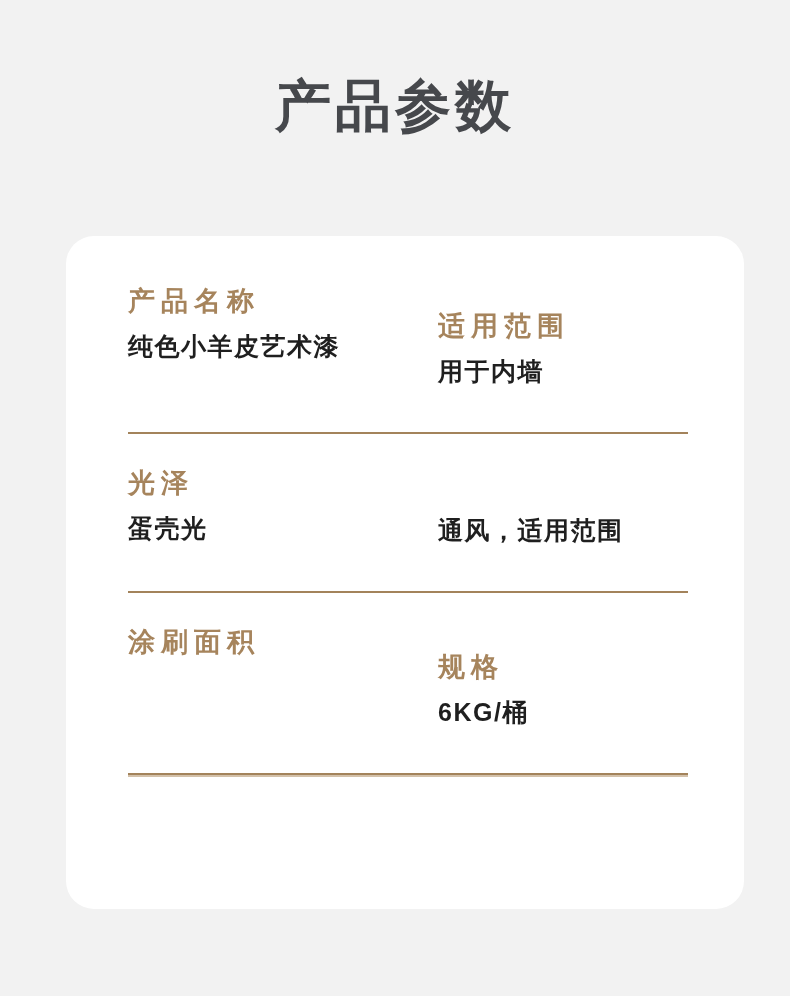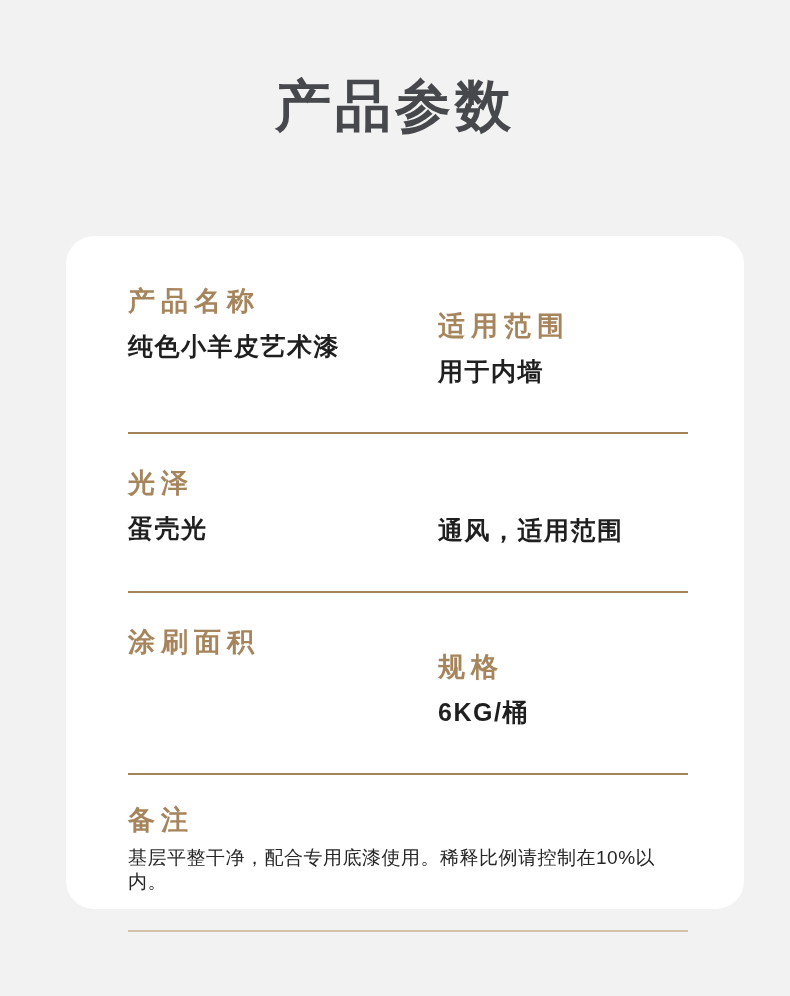--- a/index.html
+++ b/index.html
@@ -103,21 +103,17 @@
         <div class="label">涂刷面积</div>
       </div>
       <div class="col-right">
         <div class="label">规格</div>
         <div class="value">6KG/桶</div>
       </div>
     </div>
 
     <div class="divider"></div>
 
-    <div class="remark-row">
-      <div class="label">备注</div>
-      <div class="remark-text">基层平整干净，配合专用底漆使用。稀释比例请控制在10%以内。</div>
-    </div>
 
     <div class="divider divider-light"></div>
 
   </div>
 </div>
 
 </body></html>

